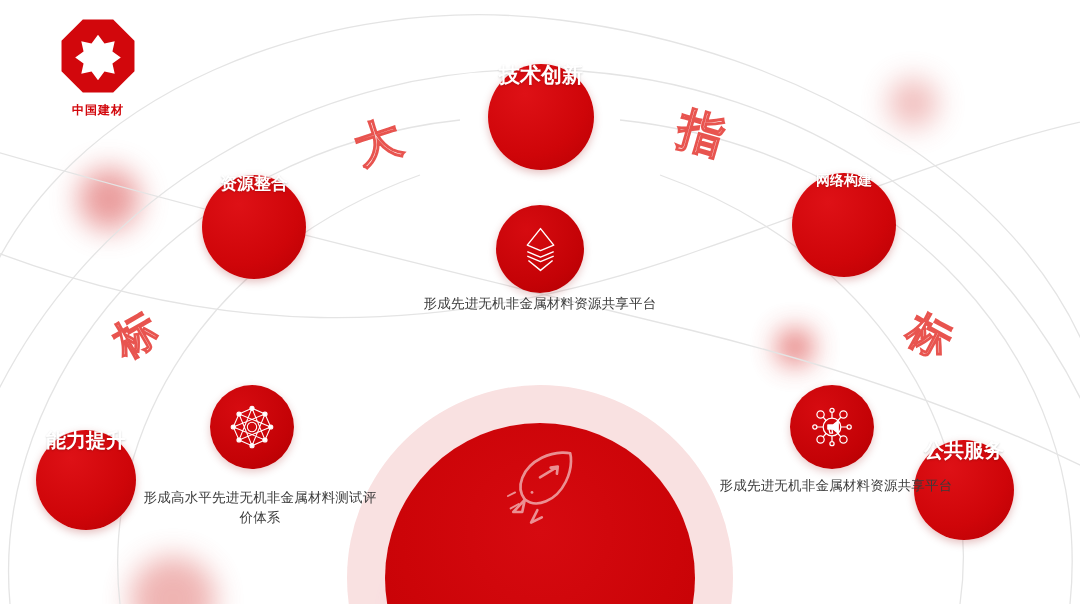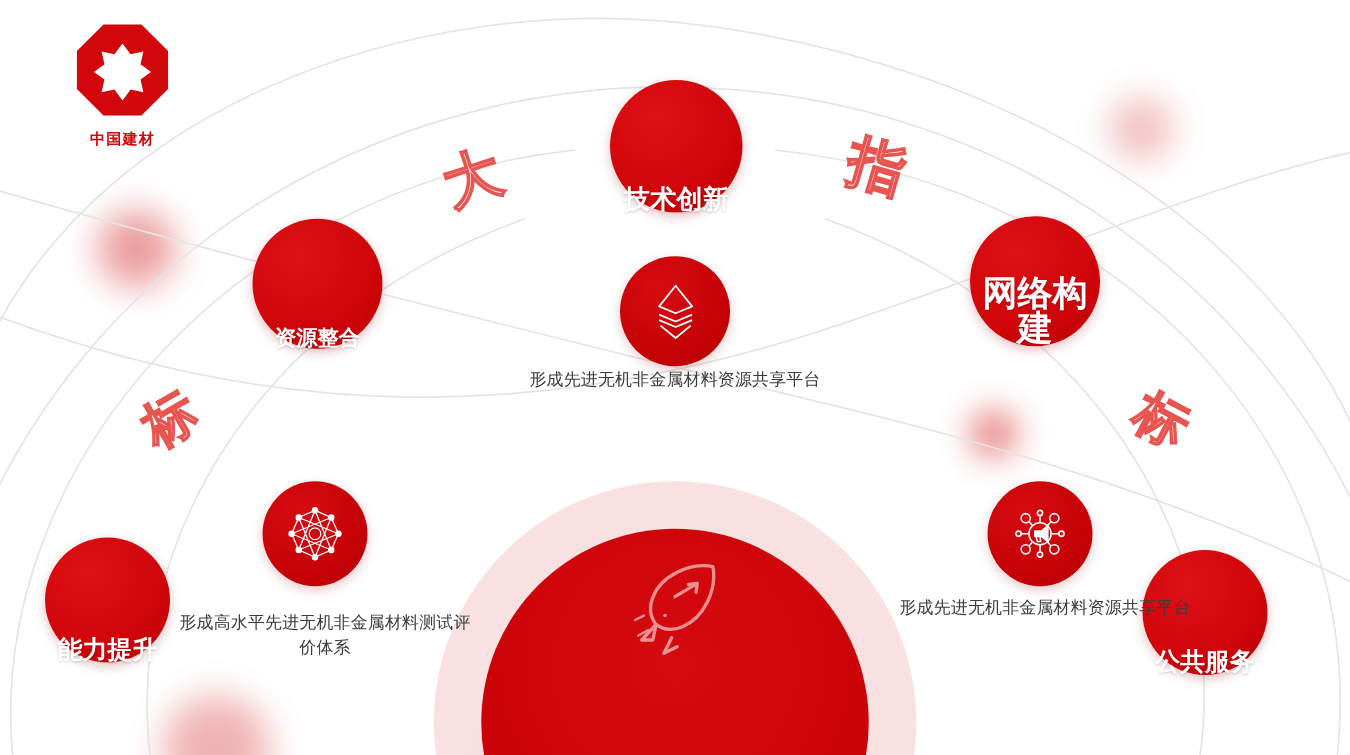--- a/index.html
+++ b/index.html
@@ -32,21 +32,21 @@
     position:absolute;left:385px;top:520px;width:310px;text-align:center;
     color:#fff;font-size:42px;font-weight:bold;letter-spacing:4px;
     text-shadow:0 2px 4px rgba(0,0,0,.12);
   }
   #rocket-icon{position:absolute;left:495px;top:448px;width:90px;height:80px;opacity:.55;}
 
   
   .bubble{
     position:absolute;border-radius:50%;
     background:radial-gradient(circle at 35% 28%,#de1116 0%,#cf0509 60%,#b80004 100%);
-    display:flex;align-items:flex-end;justify-content:center;
+    display:flex;align-items:flex-start;justify-content:center;
     color:#fff;font-weight:bold;
     box-shadow:0 3px 9px rgba(150,0,0,.25);
     text-shadow:0 1px 2px rgba(0,0,0,.18);
   }
   .bubble span{display:block;text-align:center;line-height:1;}
 
   
   .iconcircle{
     position:absolute;border-radius:50%;
     background:radial-gradient(circle at 35% 28%,#d60b10 0%,#c40206 65%,#b00003 100%);
@@ -125,21 +125,21 @@
       <div class="ghost" style="left: 115px; top: 308px; font-size: 42px; transform: rotate(-30deg);">标</div>
       <div class="ghost" style="left: 908px; top: 308px; font-size: 42px; transform: rotate(28deg);">标</div>
     </div>
   <div id="bubble-layer">
       <div class="bubble" style="left: 488px; top: 64px; width: 106px; height: 106px; font-size: 21px;">
         <span>技术创新</span>
       </div>
       <div class="bubble" style="left: 202px; top: 175px; width: 104px; height: 104px; font-size: 17px;">
         <span>资源整合</span>
       </div>
-      <div class="bubble" style="left: 776px; top: 173px; width: 104px; height: 104px; font-size: 28px;">
+      <div class="bubble" style="left: 792px; top: 173px; width: 104px; height: 104px; font-size: 14px;">
         <span>网络构建</span>
       </div>
       <div class="bubble" style="left: 36px; top: 430px; width: 100px; height: 100px; font-size: 20px;">
         <span>能力提升</span>
       </div>
       <div class="bubble" style="left: 914px; top: 440px; width: 100px; height: 100px; font-size: 20px;">
         <span>公共服务</span>
       </div>
     </div>
   <div id="goal-layer">

